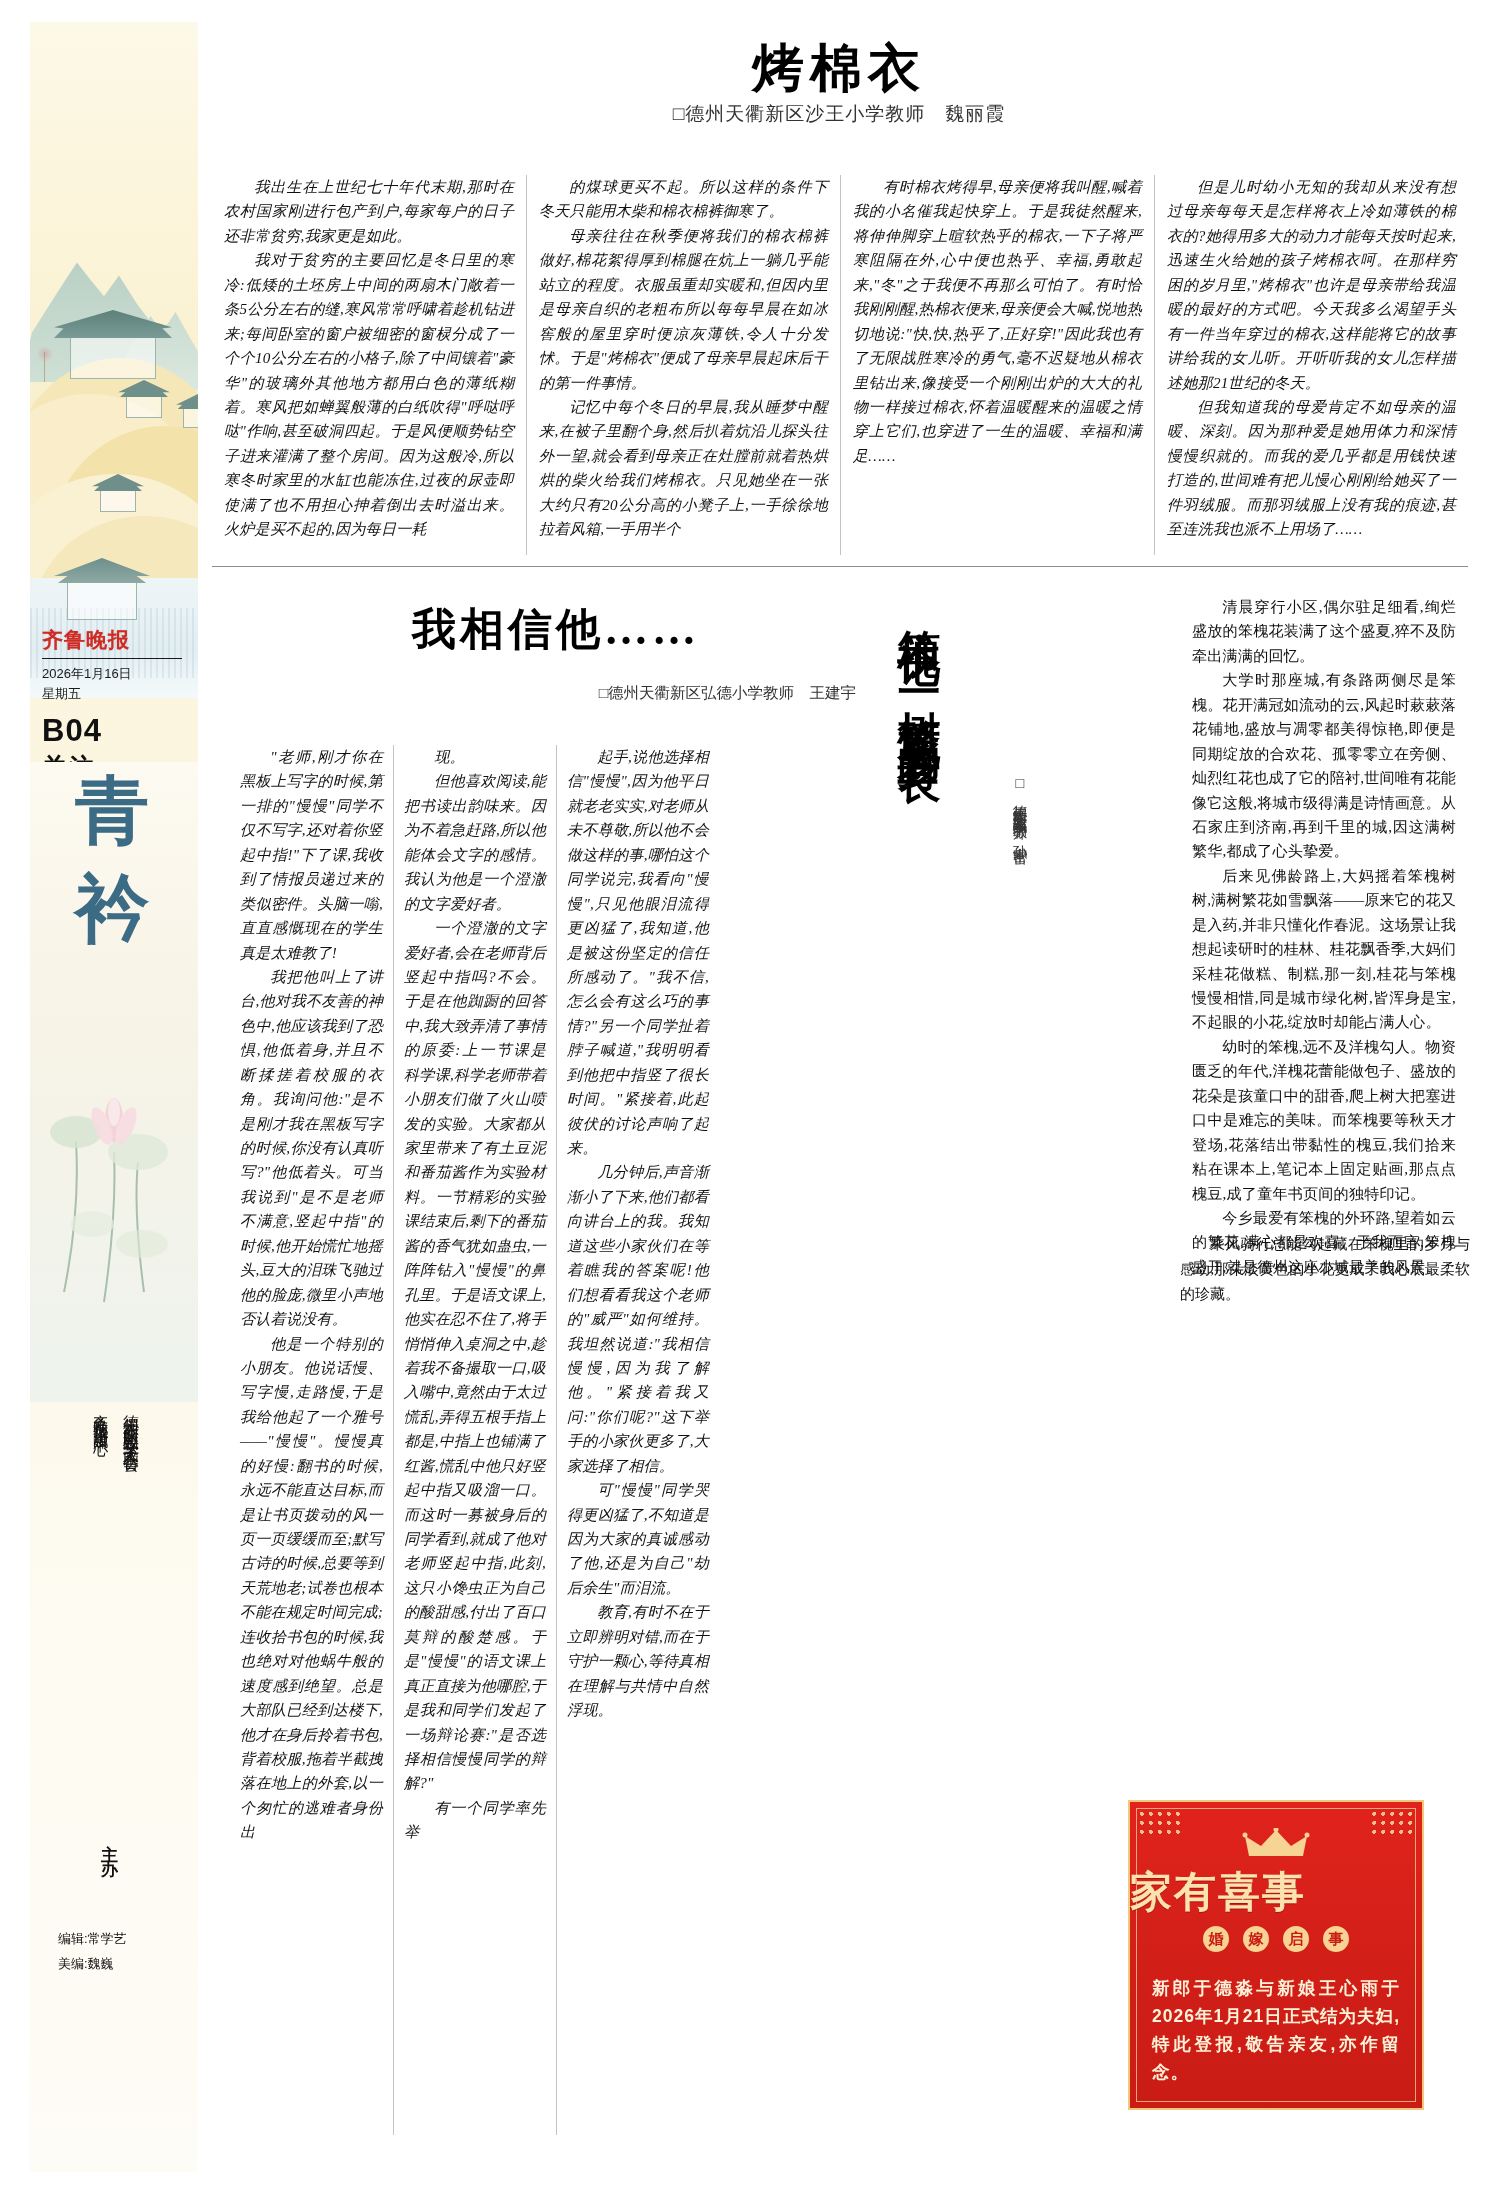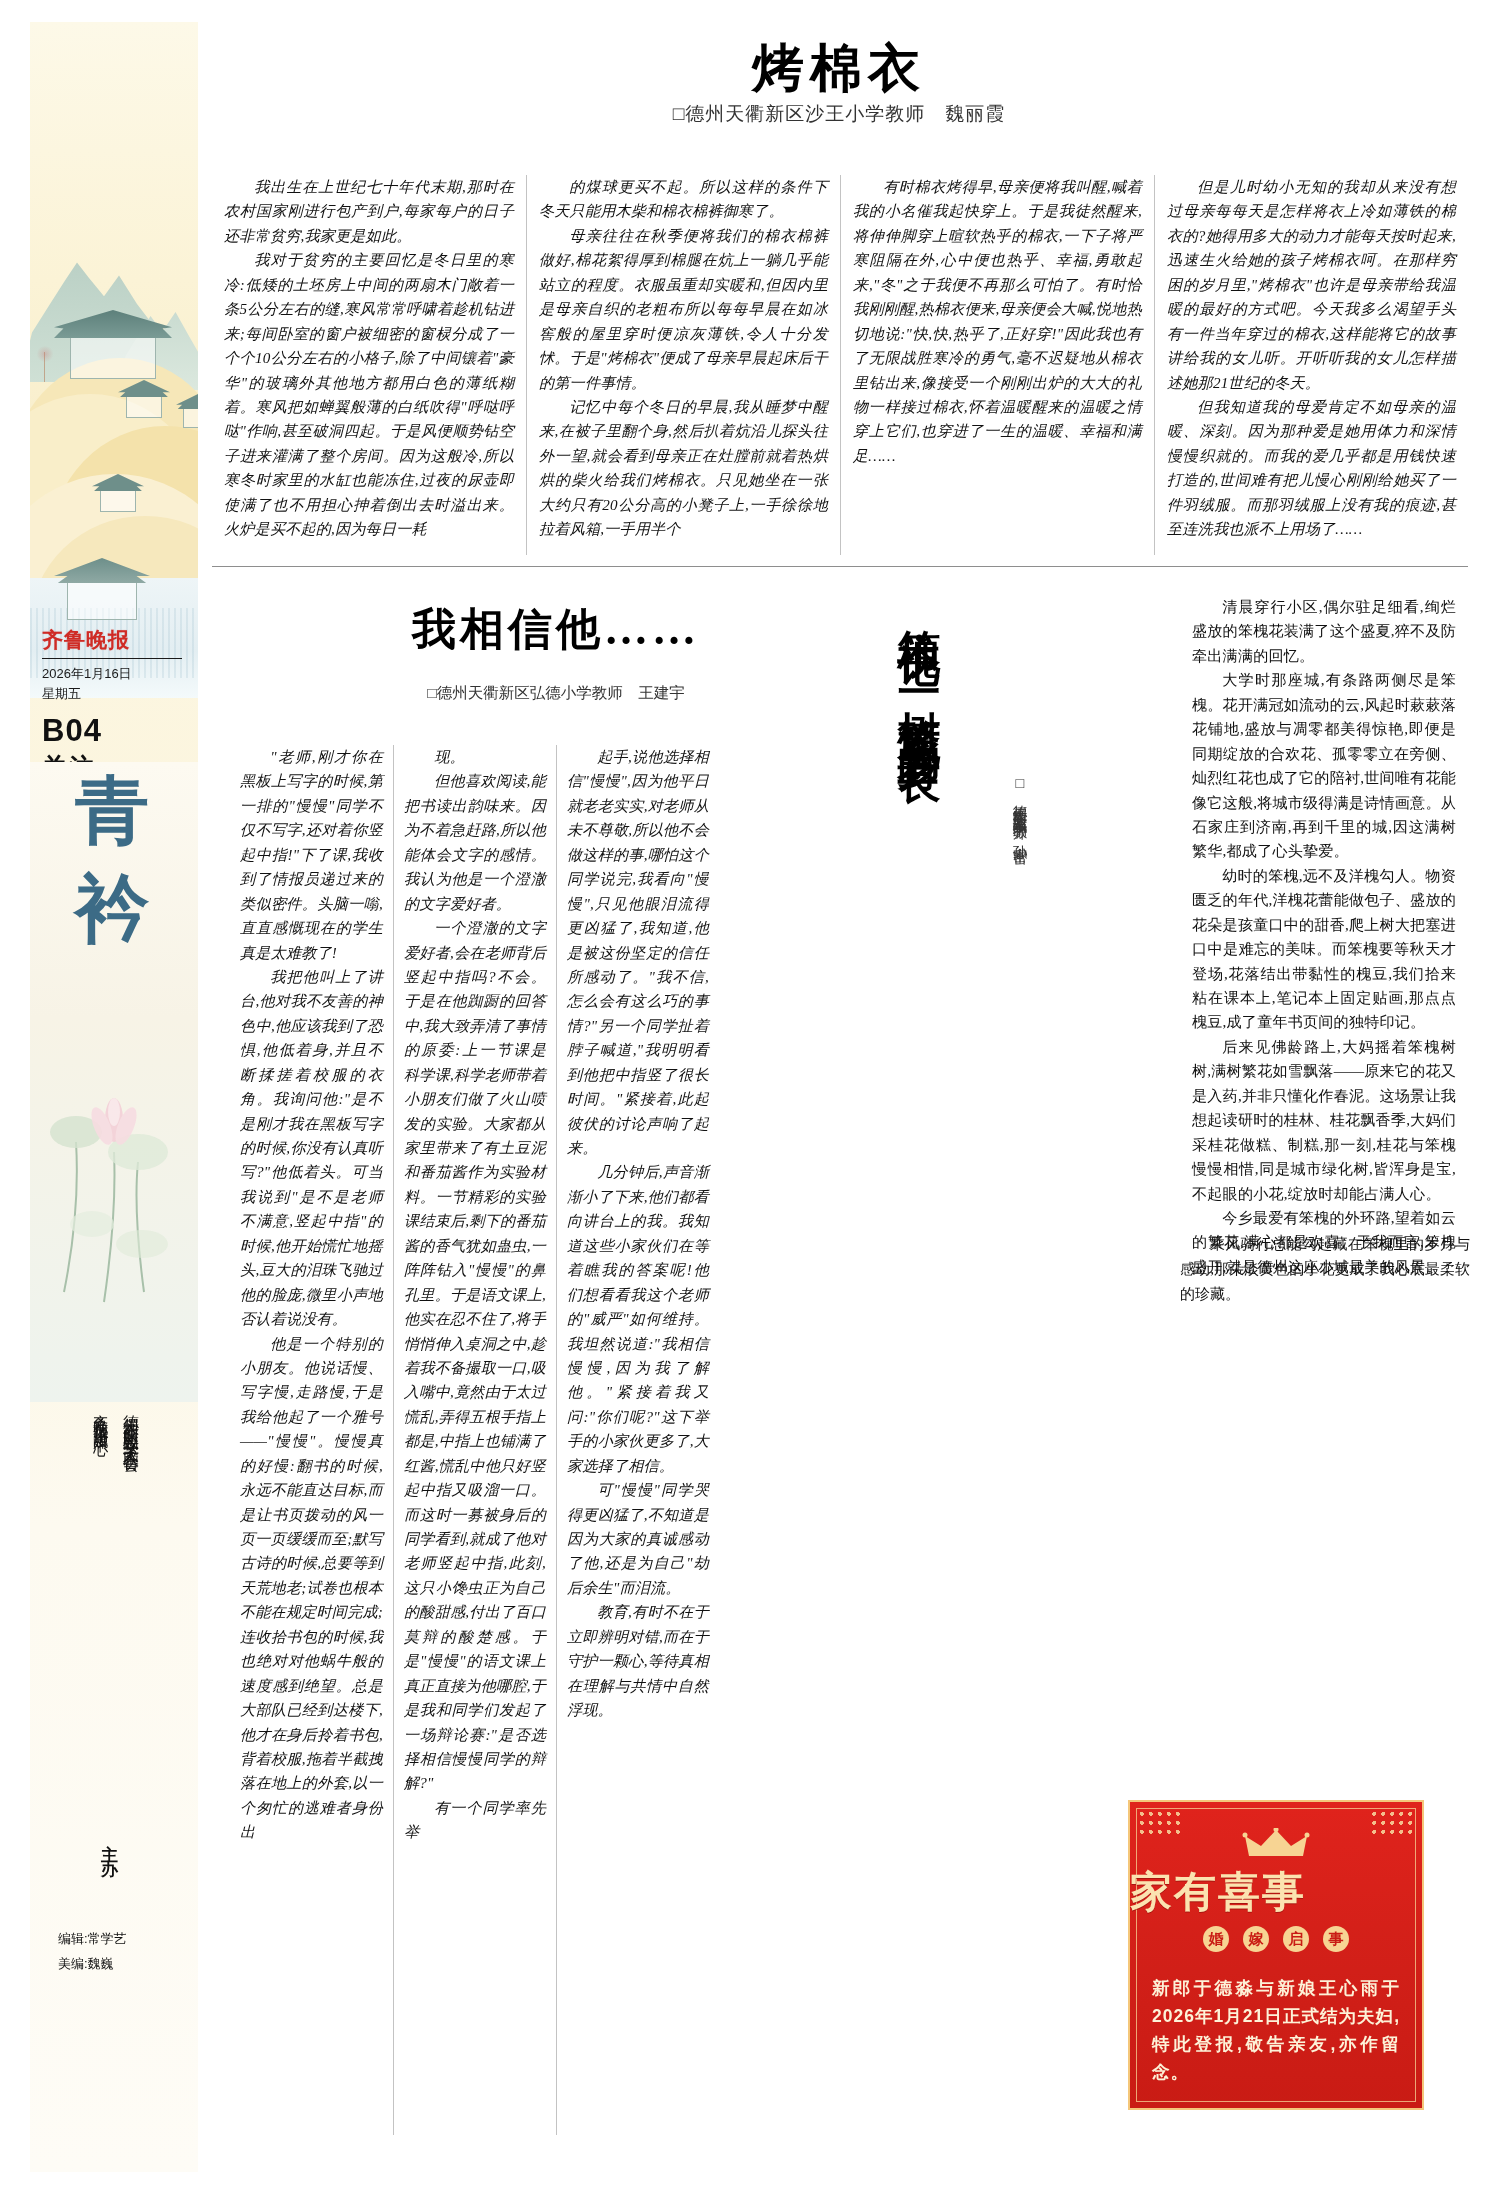--- a/index.html
+++ b/index.html
@@ -116,21 +116,21 @@
     text-indent:2em;margin:0;
   }
   .body-text + .body-text{margin-top:0;}
 
   
   .band2-rule{position:absolute;left:212px;top:566px;width:1256px;height:1px;background:#8e8e8e;}
 
   .a2{position:absolute;left:256px;top:600px;width:600px;}
   .a2-title{font-size:44px;font-weight:bold;letter-spacing:4px;color:#000;text-align:center;
     font-family:"Liberation Serif",serif;}
-  .a2-by{text-align:center;margin-top:24px;font-size:15.5px;color:#333;}
+  .a2-by{text-align:right;margin-top:24px;font-size:15.5px;color:#333;}
 
   .cols-2{position:absolute;left:230px;top:745px;width:652px;height:1390px;display:flex;}
   .cols-2 .col{width:163px;padding:0 10px;}
 
   
   .a3-head{position:absolute;left:890px;top:595px;width:120px;height:660px;}
   .a3-title{writing-mode:vertical-rl;text-orientation:upright;font-size:43px;font-weight:bold;
     letter-spacing:7px;color:#000;font-family:"Liberation Serif",serif;height:640px;}
   .a3-by{position:absolute;left:1010px;top:775px;writing-mode:vertical-rl;text-orientation:upright;
     font-size:14.5px;letter-spacing:2px;color:#333;height:280px;}
@@ -299,22 +299,22 @@
   </div>
 
   <div class="a3-head">
     <div class="a3-title">笨槐记:一树繁花里的岁月长</div>
   </div>
   <div class="a3-by">□德州天衢新区东城中学教师　孙密密</div>
 
   <div class="col-right">
     <p class="body-text">清晨穿行小区,偶尔驻足细看,绚烂盛放的笨槐花装满了这个盛夏,猝不及防牵出满满的回忆。</p>
     <p class="body-text">大学时那座城,有条路两侧尽是笨槐。花开满冠如流动的云,风起时蔌蔌落花铺地,盛放与凋零都美得惊艳,即便是同期绽放的合欢花、孤零零立在旁侧、灿烈红花也成了它的陪衬,世间唯有花能像它这般,将城市级得满是诗情画意。从石家庄到济南,再到千里的城,因这满树繁华,都成了心头挚爱。</p>
+    <p class="body-text">后来见佛龄路上,大妈摇着笨槐树树,满树繁花如雪飘落——原来它的花又是入药,并非只懂化作春泥。这场景让我想起读研时的桂林、桂花飘香季,大妈们采桂花做糕、制糕,那一刻,桂花与笨槐慢慢相惜,同是城市绿化树,皆浑身是宝,不起眼的小花,绽放时却能占满人心。</p>
     <p class="body-text">幼时的笨槐,远不及洋槐勾人。物资匮乏的年代,洋槐花蕾能做包子、盛放的花朵是孩童口中的甜香,爬上树大把塞进口中是难忘的美味。而笨槐要等秋天才登场,花落结出带黏性的槐豆,我们拾来粘在课本上,笔记本上固定贴画,那点点槐豆,成了童年书页间的独特印记。</p>
-    <p class="body-text">后来见佛龄路上,大妈摇着笨槐树树,满树繁花如雪飘落——原来它的花又是入药,并非只懂化作春泥。这场景让我想起读研时的桂林、桂花飘香季,大妈们采桂花做糕、制糕,那一刻,桂花与笨槐慢慢相惜,同是城市绿化树,皆浑身是宝,不起眼的小花,绽放时却能占满人心。</p>
     <p class="body-text">今乡最爱有笨槐的外环路,望着如云的繁花,满心都是欢喜。于我而言,笨槐盛开,就是德州这座小城最美的风景。</p>
   </div>
 
   <div class="a3-tail">乘风骑行总能勾起藏在笨槐里的岁月与感动,那朵淡黄色的小花更成了我心底最柔软的珍藏。</div>
 
   <div class="ad">
     <div class="ad-inner"></div>
     <div class="ad-corner ad-c1"></div>
     <div class="ad-corner ad-c2"></div>
     <svg class="crown" width="70" height="30" viewBox="0 0 70 30">

